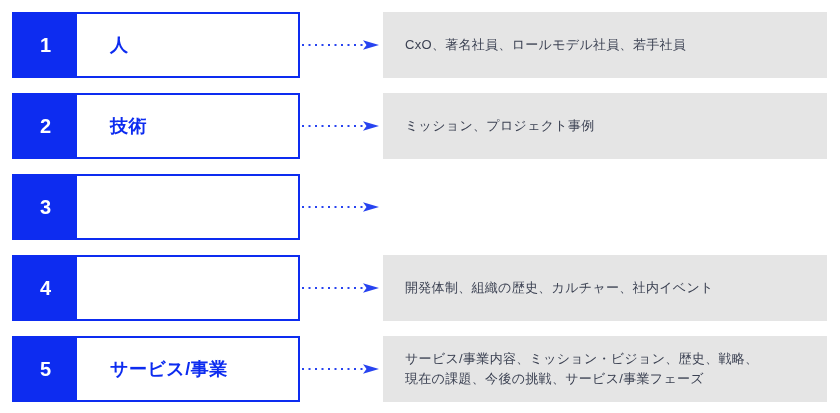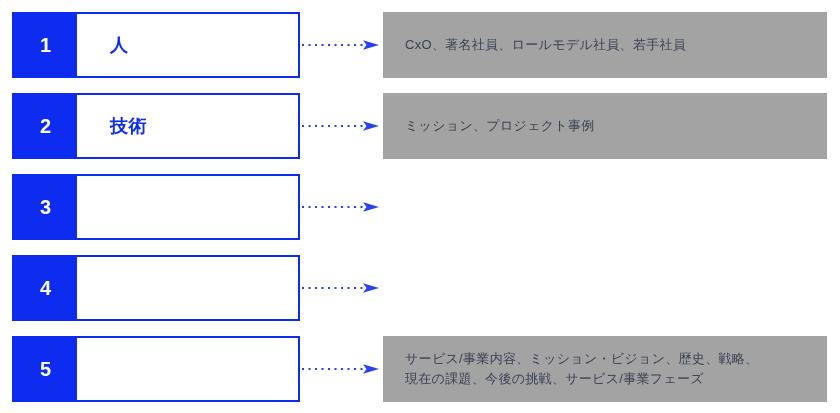--- a/index.html
+++ b/index.html
@@ -61,21 +61,21 @@
     width: 83px;
     flex-shrink: 0;
     display: flex;
     align-items: center;
     justify-content: center;
     color: #2743f0;
   }
   .desc-box {
     box-sizing: border-box;
     width: 444px;
-    background: #a3a3a3;
+    background: #e5e5e5;
     display: flex;
     align-items: center;
     padding: 0 18px 0 22px;
     color: #3b4152;
     font-size: 13px;
     line-height: 20px;
     white-space: pre-line;
     letter-spacing: 0.3px;
   }
 </style>
@@ -128,25 +128,27 @@
     <div class="row">
       <div class="step-box">
         <div class="step-number">4</div>
       </div>
       <div class="arrow-zone">
         <svg width="83" height="12" viewBox="0 0 83 12" aria-hidden="true">
           <line x1="2" y1="6" x2="64" y2="6" stroke="currentColor" stroke-width="2" stroke-dasharray="2 4.5"></line>
           <path d="M63 1.2 L79 6 L63 10.8 L66.5 6 Z" fill="currentColor"></path>
         </svg>
       </div>
+      <div class="desc-box">開発体制、組織の歴史、カルチャー、社内イベント</div>
     </div>
 
     <div class="row">
       <div class="step-box">
         <div class="step-number">5</div>
+        <div class="step-label">サービス/事業</div>
       </div>
       <div class="arrow-zone">
         <svg width="83" height="12" viewBox="0 0 83 12" aria-hidden="true">
           <line x1="2" y1="6" x2="64" y2="6" stroke="currentColor" stroke-width="2" stroke-dasharray="2 4.5"></line>
           <path d="M63 1.2 L79 6 L63 10.8 L66.5 6 Z" fill="currentColor"></path>
         </svg>
       </div>
       <div class="desc-box">サービス/事業内容、ミッション・ビジョン、歴史、戦略、
 現在の課題、今後の挑戦、サービス/事業フェーズ</div>
     </div>

